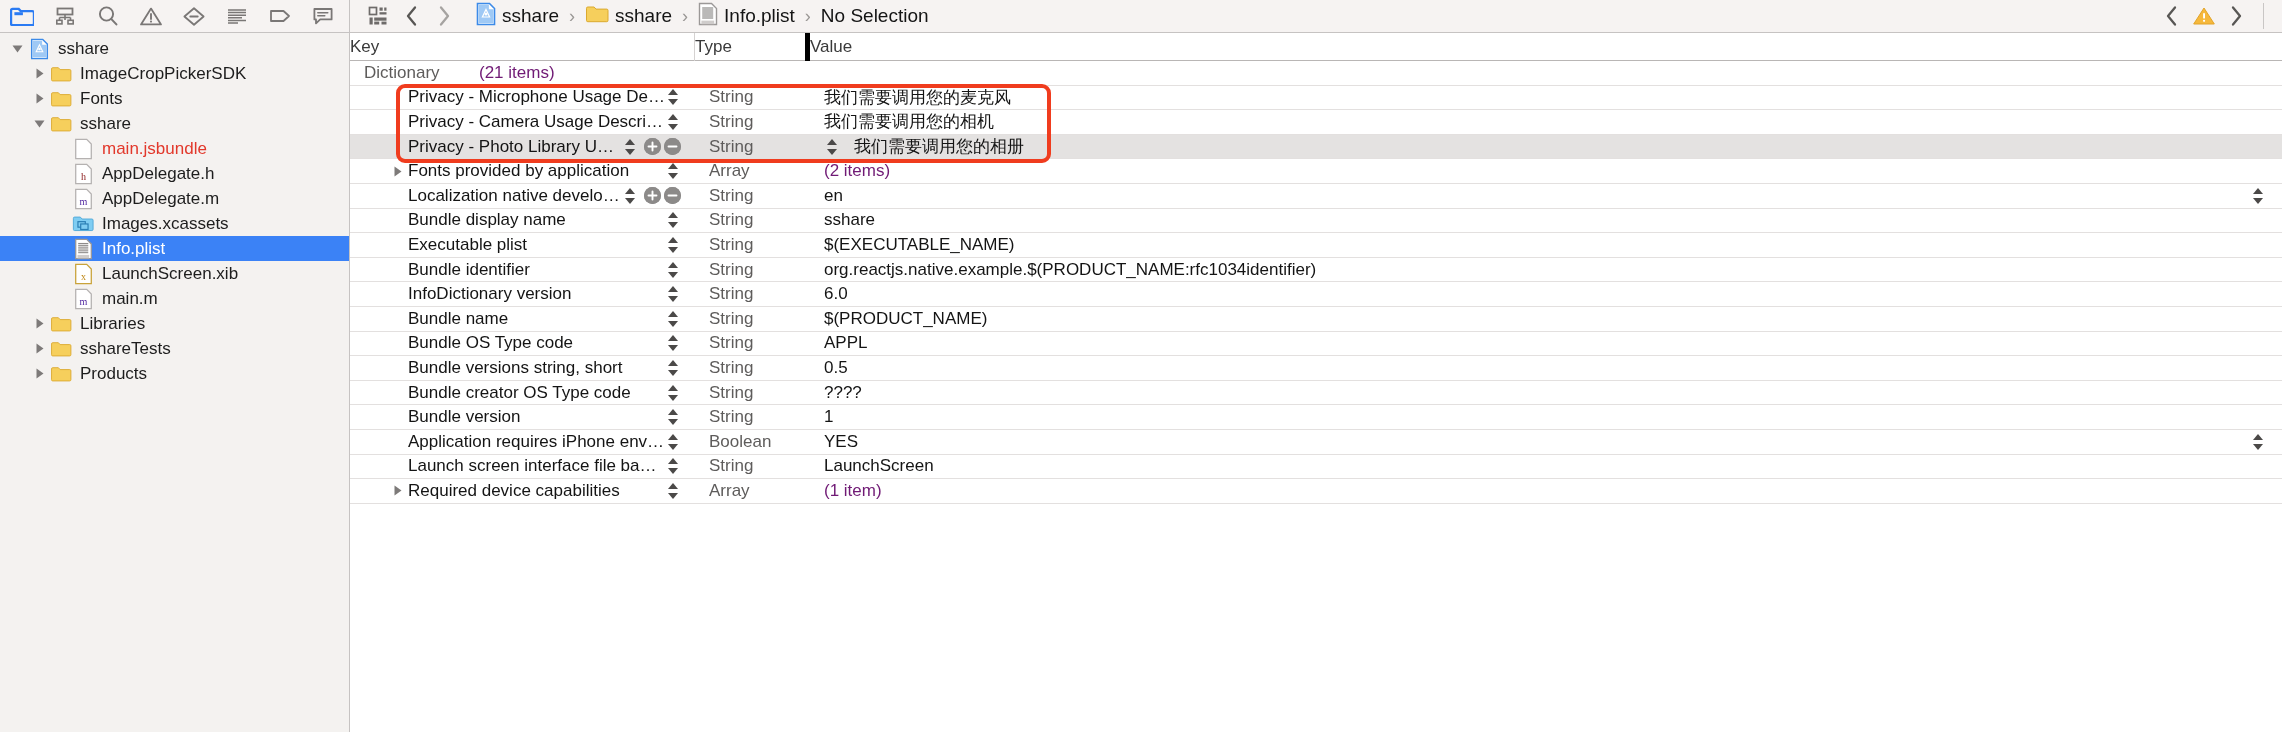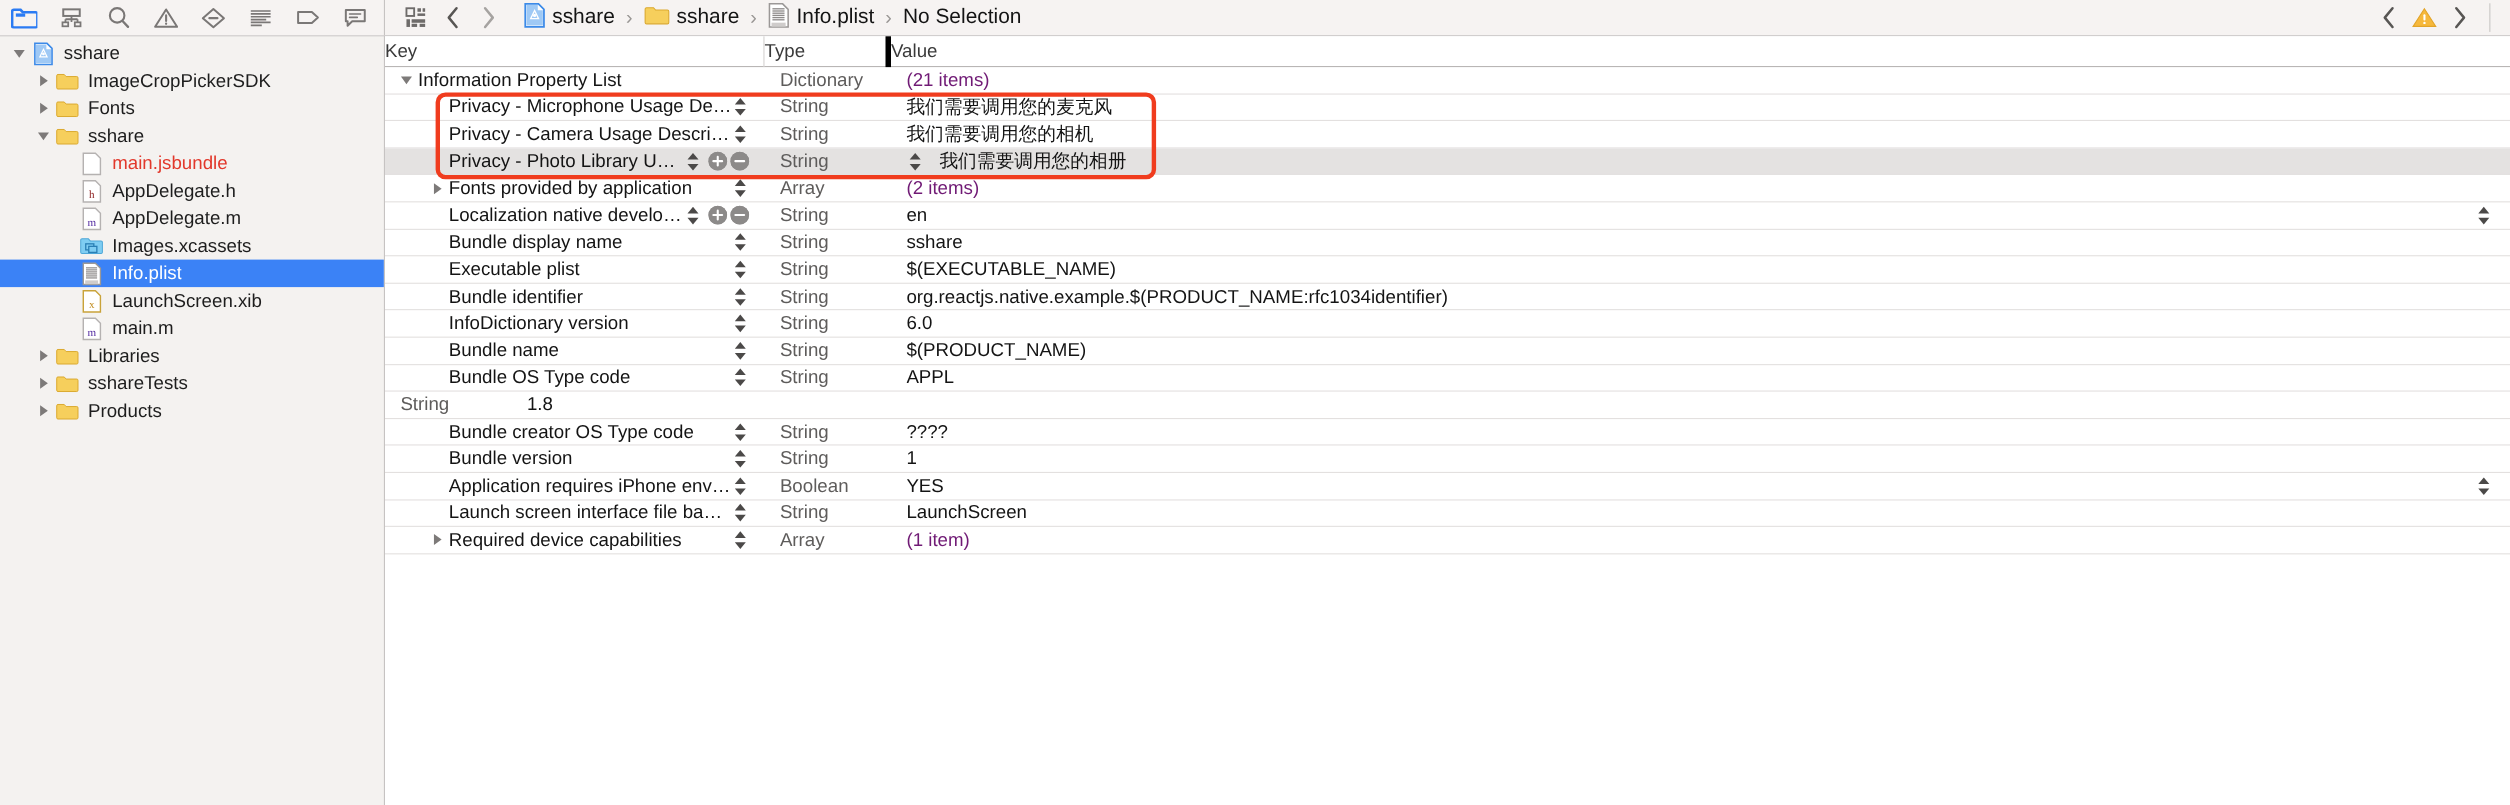--- a/index.html
+++ b/index.html
@@ -572,30 +572,20 @@
       </div>
 
     <div class="editor">
       <div class="plist-head">
         <div class="hcell key">Key</div>
         <div class="hcell type">Type</div>
         <div class="hcell val">Value</div>
       </div>
       <div class="rows" id="plist-rows">
           <div class="prow">
-            <div class="cell-key">
-              <span style="flex: 0 0 8px;"></span>
-              <span class="disc">
-                <svg width="13" height="13" viewBox="0 0 13 13">
-                  <path d="M1.5 3.5h10L6.5 10.5Z" fill="#7d7a79"></path>
-                </svg>
-              </span>
-              <span class="key-text">Information Property List</span>
-              <span style="flex: 0 0 10px;"></span>
-            </div>
             <div class="cell-type">
               <span>Dictionary</span>
             </div>
             <div class="cell-val gray">
               <span class="vtext">(21 items)</span>
             </div>
           </div>
           <div class="prow">
             <div class="cell-key">
               <span style="flex: 0 0 36px;"></span>
@@ -854,25 +844,37 @@
               <span style="flex: 0 0 10px;"></span>
             </div>
             <div class="cell-type">
               <span>String</span>
             </div>
             <div class="cell-val">
               <span class="vtext">APPL</span>
             </div>
           </div>
           <div class="prow">
-            <div class="cell-type">
-              <span>String</span>
-            </div>
-            <div class="cell-val">
-              <span class="vtext">1.8</span>
+            <div class="cell-key">
+              <span style="flex: 0 0 36px;"></span>
+              <span class="disc"></span>
+              <span class="key-text">Bundle versions string, short</span>
+              <span class="sortctl">
+                <svg width="14" height="20" viewBox="0 0 14 20">
+                  <path d="M7 2 12 8H2Z" fill="#4b4948"></path>
+                  <path d="M7 18 12 12H2Z" fill="#4b4948"></path>
+                </svg>
+              </span>
+              <span style="flex: 0 0 10px;"></span>
+            </div>
+            <div class="cell-type">
+              <span>String</span>
+            </div>
+            <div class="cell-val">
+              <span class="vtext">0.5</span>
             </div>
           </div>
           <div class="prow">
             <div class="cell-key">
               <span style="flex: 0 0 36px;"></span>
               <span class="disc"></span>
               <span class="key-text">Bundle creator OS Type code</span>
               <span class="sortctl">
                 <svg width="14" height="20" viewBox="0 0 14 20">
                   <path d="M7 2 12 8H2Z" fill="#4b4948"></path>

